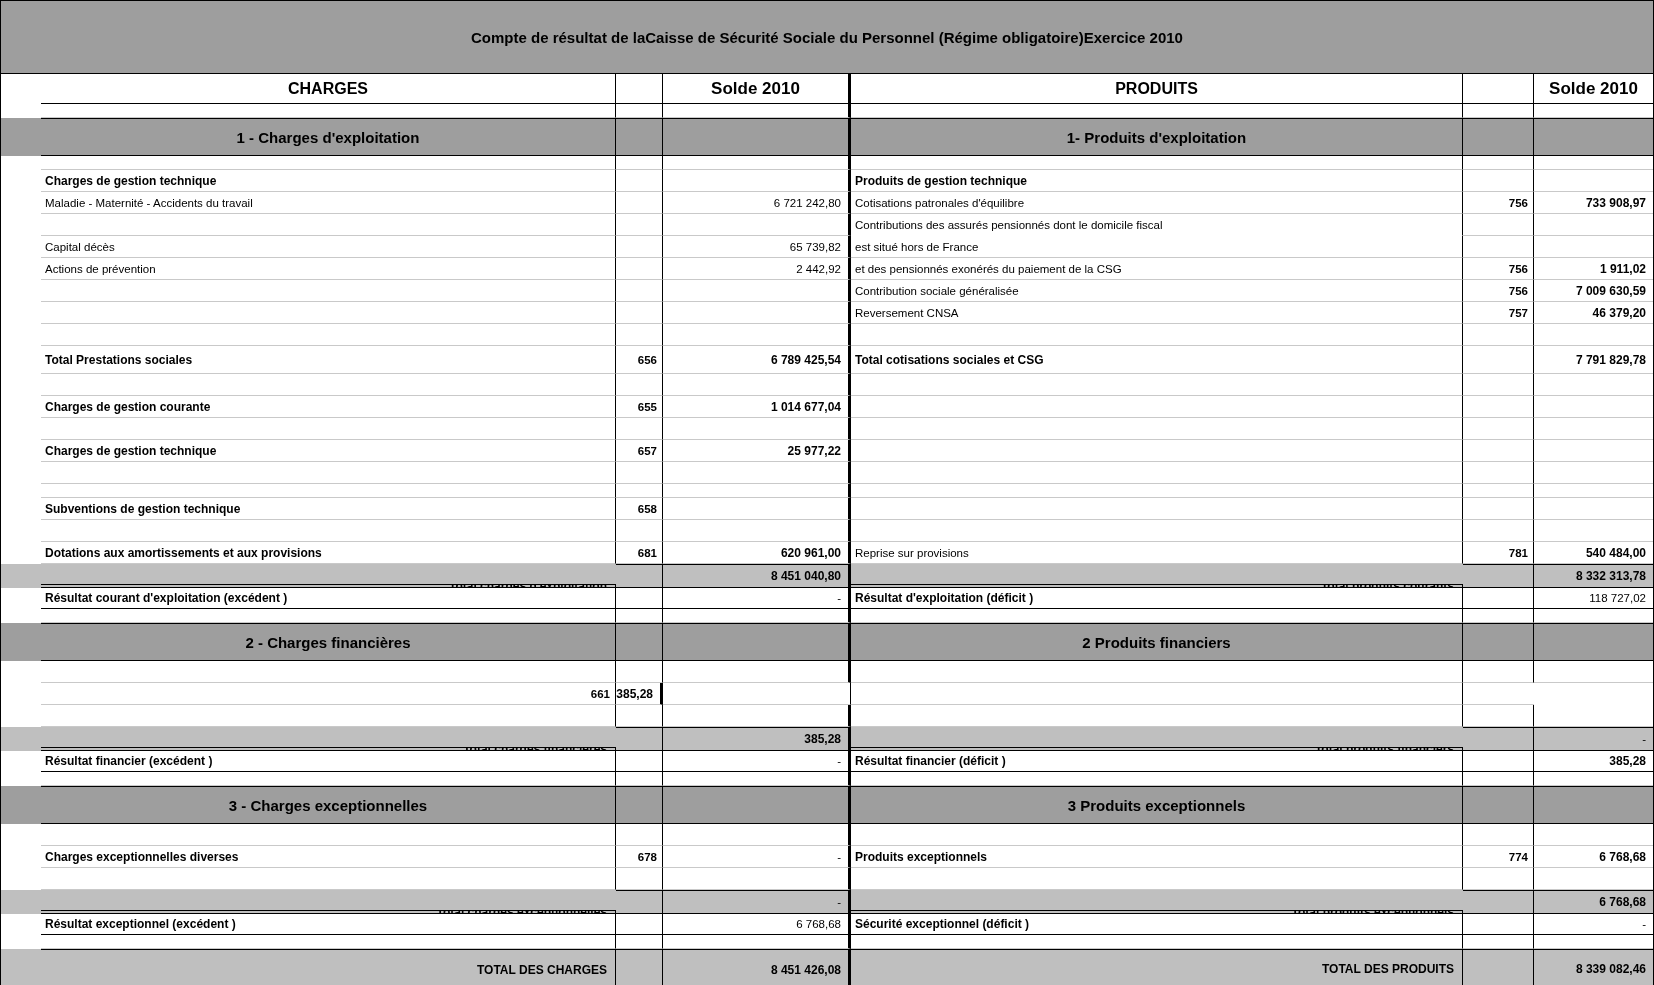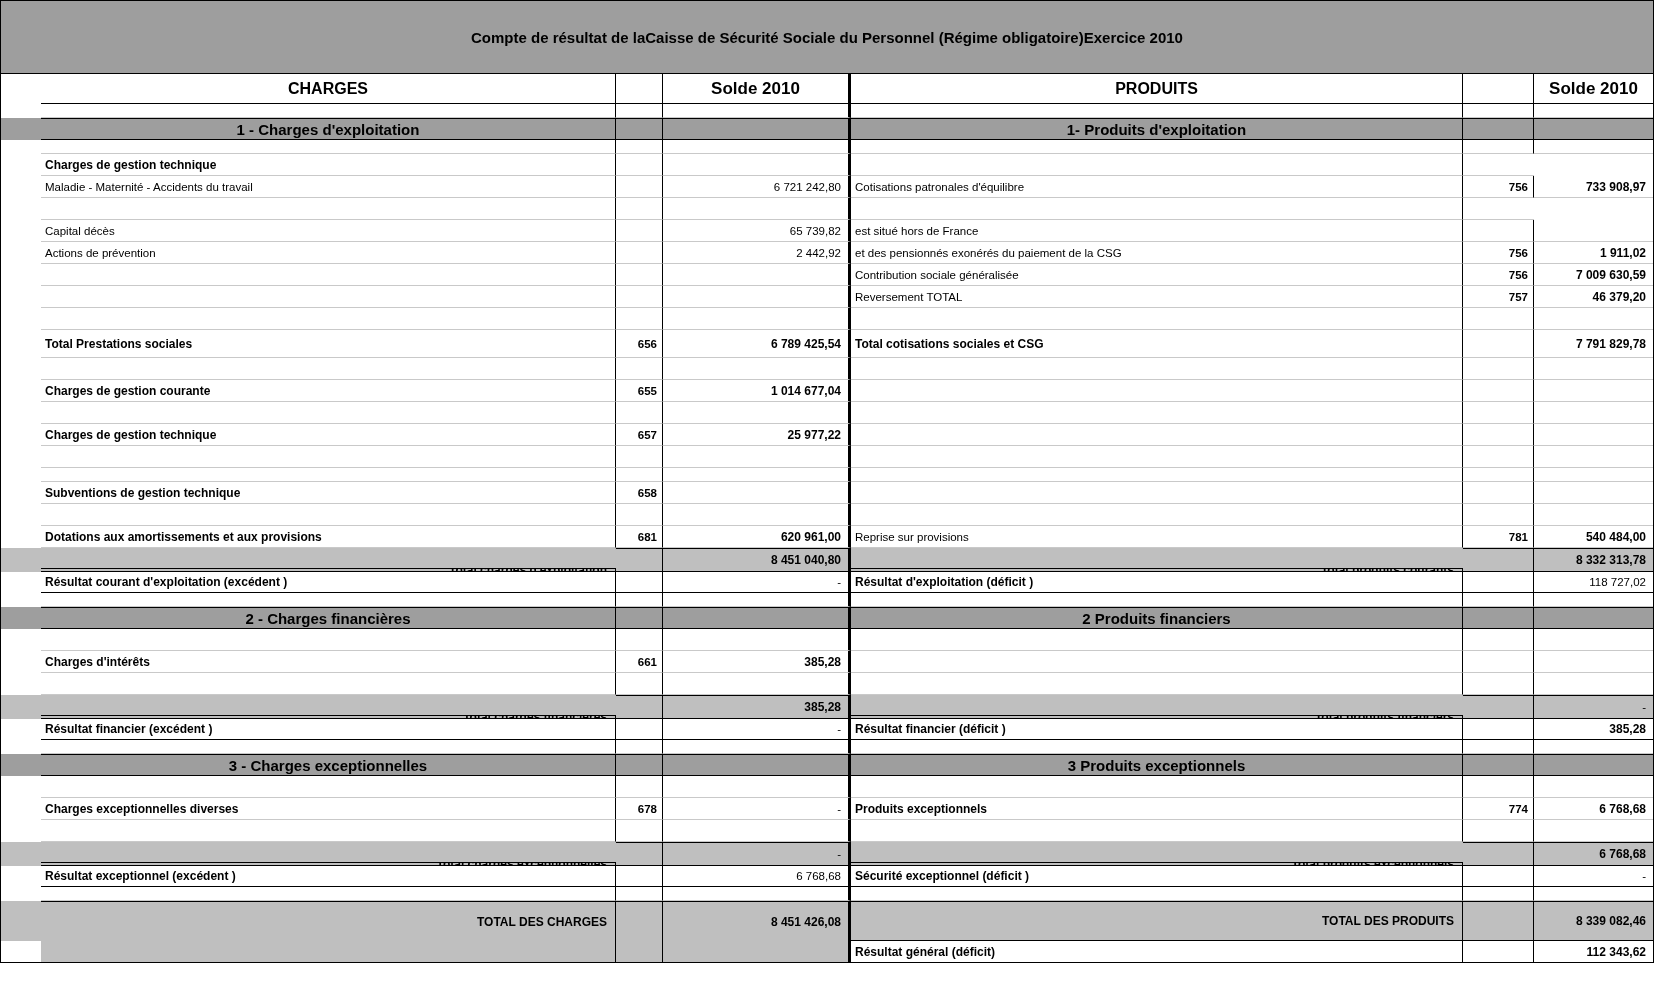--- a/index.html
+++ b/index.html
@@ -45,21 +45,21 @@
   .header-row .cell { border-bottom: 1px solid #000; }
   .hdr-main  { justify-content: center; font-weight: bold; font-size: 16px; }
   .hdr-solde { justify-content: center; font-weight: bold; font-size: 17px; }
 
   
   .r-spacer_xs { height: 14px; }
   .r-spacer    { height: 22px; }
   .r-data      { height: 22px; }
   .r-data_tall { height: 28px; }
 
-  .r-section { height: 22px; background: #9e9e9e; }
+  .r-section { height: 38px; background: #9e9e9e; }
   .r-section .cell { border-top: 1px solid #000; border-bottom: 1px solid #000; font-weight: bold; font-size: 15px; }
   .r-section .col-label { justify-content: center; }
 
   .r-total { height: 24px; background: #bfbfbf; }
   .r-total .cell { border-top: 1px solid #000; border-bottom: 1px solid #000; }
   .r-total .col-label { justify-content: flex-end; padding-right: 8px; margin-top: 20px; }
 
   .r-result { height: 21px; }
   .r-result .cell { border-bottom: 1px solid #000; }
 
@@ -115,35 +115,37 @@
         <div class="cell col-code side-l c2"></div>
         <div class="cell col-amount side-l c3"></div>
         <div class="cell col-label side-r c4"></div>
         <div class="cell col-code side-r c5"></div>
         <div class="cell col-amount side-r c6"></div>
       </div>
       <div class="row r-data">
         <div class="cell col-label side-l c1 bold">Charges de gestion technique</div>
         <div class="cell col-code side-l c2"></div>
         <div class="cell col-amount side-l c3"></div>
+        <div class="cell col-label side-r c4 bold">Produits de gestion technique</div>
         <div class="cell col-code side-r c5"></div>
         <div class="cell col-amount side-r c6"></div>
       </div>
       <div class="row r-data">
         <div class="cell col-label side-l c1">Maladie - Maternité - Accidents du travail</div>
         <div class="cell col-code side-l c2"></div>
         <div class="cell col-amount side-l c3">6 721 242,80</div>
         <div class="cell col-label side-r c4">Cotisations patronales d'équilibre</div>
         <div class="cell col-code side-r c5">756</div>
         <div class="cell col-amount side-r c6 bold">733 908,97</div>
       </div>
       <div class="row r-data">
         <div class="cell col-label side-l c1"></div>
         <div class="cell col-code side-l c2"></div>
         <div class="cell col-amount side-l c3"></div>
+        <div class="cell col-label side-r c4 no-bottom">Contributions des assurés pensionnés dont le domicile fiscal</div>
         <div class="cell col-code side-r c5"></div>
         <div class="cell col-amount side-r c6"></div>
       </div>
       <div class="row r-data">
         <div class="cell col-label side-l c1">Capital décès</div>
         <div class="cell col-code side-l c2"></div>
         <div class="cell col-amount side-l c3">65 739,82</div>
         <div class="cell col-label side-r c4">est situé hors de France</div>
         <div class="cell col-code side-r c5"></div>
         <div class="cell col-amount side-r c6"></div>
@@ -161,21 +163,21 @@
         <div class="cell col-code side-l c2"></div>
         <div class="cell col-amount side-l c3"></div>
         <div class="cell col-label side-r c4">Contribution sociale généralisée</div>
         <div class="cell col-code side-r c5">756</div>
         <div class="cell col-amount side-r c6 bold">7 009 630,59</div>
       </div>
       <div class="row r-data">
         <div class="cell col-label side-l c1"></div>
         <div class="cell col-code side-l c2"></div>
         <div class="cell col-amount side-l c3"></div>
-        <div class="cell col-label side-r c4">Reversement TOTAL</div>
+        <div class="cell col-label side-r c4">Reversement CNSA</div>
         <div class="cell col-code side-r c5">757</div>
         <div class="cell col-amount side-r c6 bold">46 379,20</div>
       </div>
       <div class="row r-spacer">
         <div class="cell col-label side-l c1"></div>
         <div class="cell col-code side-l c2"></div>
         <div class="cell col-amount side-l c3"></div>
         <div class="cell col-label side-r c4"></div>
         <div class="cell col-code side-r c5"></div>
         <div class="cell col-amount side-r c6"></div>
@@ -294,21 +296,20 @@
       </div>
       <div class="row r-spacer">
         <div class="cell col-label side-l c1"></div>
         <div class="cell col-code side-l c2"></div>
         <div class="cell col-amount side-l c3"></div>
         <div class="cell col-label side-r c4"></div>
         <div class="cell col-code side-r c5"></div>
         <div class="cell col-amount side-r c6"></div>
       </div>
       <div class="row r-data">
-        <div class="cell col-label side-l c1 bold">Charges d'intérêts</div>
         <div class="cell col-code side-l c2">661</div>
         <div class="cell col-amount side-l c3 bold">385,28</div>
         <div class="cell col-label side-r c4"></div>
         <div class="cell col-code side-r c5"></div>
         <div class="cell col-amount side-r c6"></div>
       </div>
       <div class="row r-spacer">
         <div class="cell col-label side-l c1"></div>
         <div class="cell col-code side-l c2"></div>
         <div class="cell col-amount side-l c3"></div>

